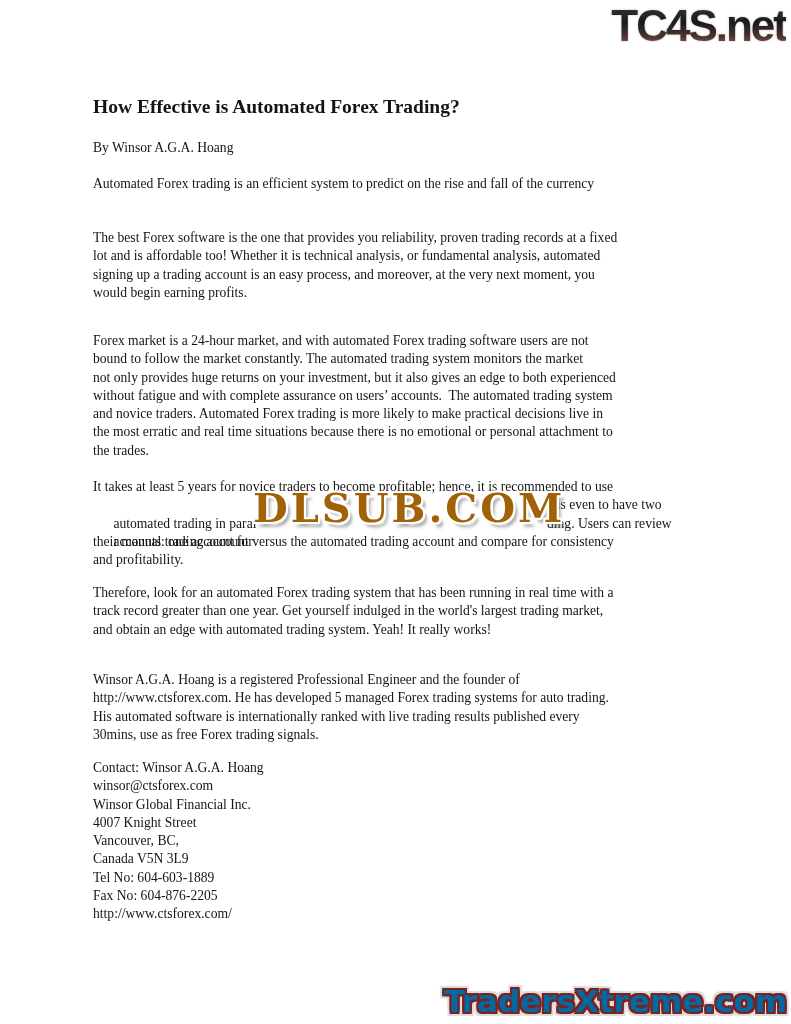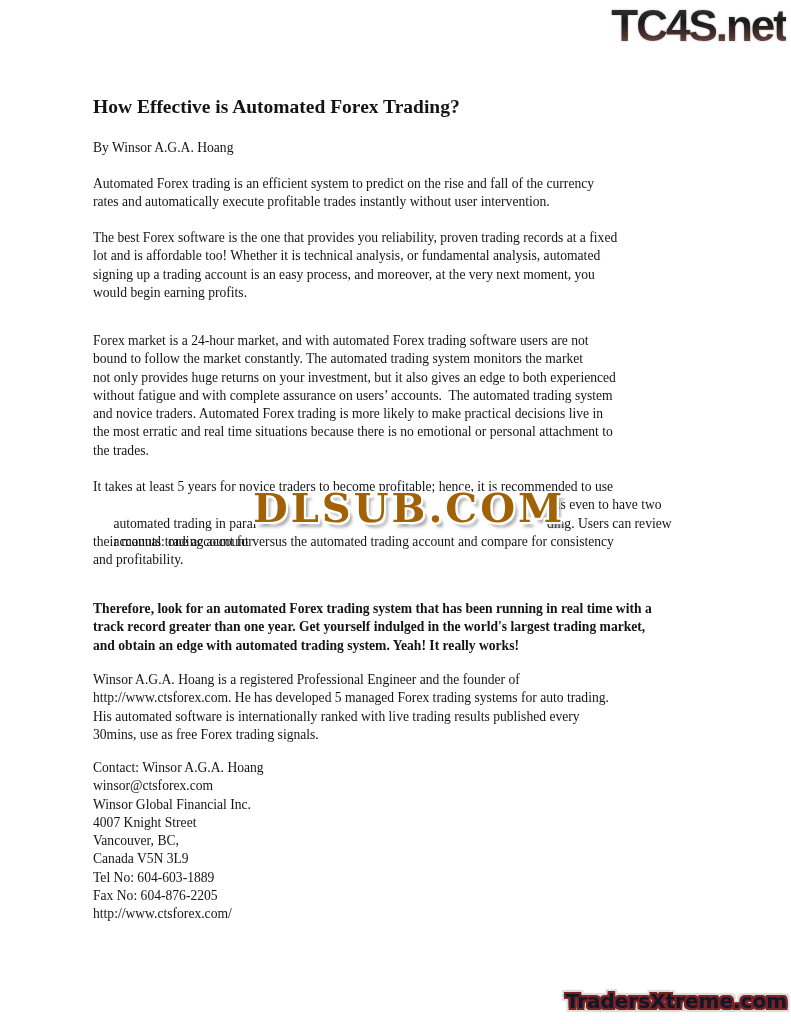--- a/index.html
+++ b/index.html
@@ -31,41 +31,40 @@
     font-family:"DejaVu Serif","Liberation Serif",serif;font-weight:bold;
     font-size:40px;line-height:44px;letter-spacing:3px;color:#a16207;
     text-shadow:
       -2px -2px 0 #ffffff, 2px -2px 0 #ffffff, -2px 2px 0 #ffffff, 2px 2px 0 #ffffff,
       -2px 0 0 #ffffff, 2px 0 0 #ffffff, 0 -2px 0 #ffffff, 0 2px 0 #ffffff,
       4px 5px 3px rgba(110,110,110,.55);}
 
   
   .bottom-logo{position:absolute;top:983px;right:4px;
     font-family:"DejaVu Sans","Liberation Sans",sans-serif;font-weight:bold;
-    font-size:20px;line-height:36px;letter-spacing:0px;color:#0f172a;
+    font-size:31px;line-height:36px;letter-spacing:0px;color:#0369a1;
     text-shadow:
       -2px -2px 0 #7c2222, 2px -2px 0 #7c2222, -2px 2px 0 #7c2222, 2px 2px 0 #7c2222,
       -2px 0 0 #7c2222, 2px 0 0 #7c2222, 0 -2px 0 #7c2222, 0 2px 0 #7c2222,
       -4px -4px 1px #dcdcdc, 4px -4px 1px #dcdcdc, -4px 4px 1px #dcdcdc, 4px 4px 1px #dcdcdc,
       -4px 0 1px #dcdcdc, 4px 0 1px #dcdcdc, 0 -4px 1px #dcdcdc, 0 4px 1px #dcdcdc;}
 </style>
 </head>
 <body>
 
 <div class="page">
 
   <div class="top-logo">TC4S.net</div>
 
   <div class="block title" style="top:95px;">How Effective is Automated Forex Trading?</div>
 
   <div class="block byline" style="top:139px;">By Winsor A.G.A. Hoang</div>
 
   <div class="block" style="top:175px;">
       <div class="line">Automated Forex trading is an efficient system to predict on the rise and fall of the currency</div>
-      <div class="line">rates and automatically execute profitable trades instantly without user intervention.</div>
     </div>
 
   <div class="block" style="top:229px;">
       <div class="line">The best Forex software is the one that provides you reliability, proven trading records at a fixed</div>
       <div class="line">lot and is affordable too! Whether it is technical analysis, or fundamental analysis, automated</div>
       <div class="line">signing up a trading account is an easy process, and moreover, at the very next moment, you</div>
       <div class="line">would begin earning profits.</div>
     </div>
 
   <div class="block" style="top:332px;">
@@ -85,21 +84,21 @@
       <span class="right-frag" style="left:452px;">It is even to have two</span>
     </div>
     <div class="line split-line">
       <span>accounts: one account for</span>
       <span class="right-frag" style="left:454px;">ding. Users can review</span>
     </div>
     <div class="line">their manual trading account versus the automated trading account and compare for consistency</div>
     <div class="line">and profitability.</div>
   </div>
 
-  <div class="block" style="top:600px;font-weight:bold;">
+  <div class="block" style="top:584px;">
       <div class="line">Therefore, look for an automated Forex trading system that has been running in real time with a</div>
       <div class="line">track record greater than one year. Get yourself indulged in the world's largest trading market,</div>
       <div class="line">and obtain an edge with automated trading system. Yeah! It really works!</div>
     </div>
 
   <div class="block" style="top:671px;">
       <div class="line">Winsor A.G.A. Hoang is a registered Professional Engineer and the founder of</div>
       <div class="line">http://www.ctsforex.com. He has developed 5 managed Forex trading systems for auto trading.</div>
       <div class="line">His automated software is internationally ranked with live trading results published every</div>
       <div class="line">30mins, use as free Forex trading signals.</div>

